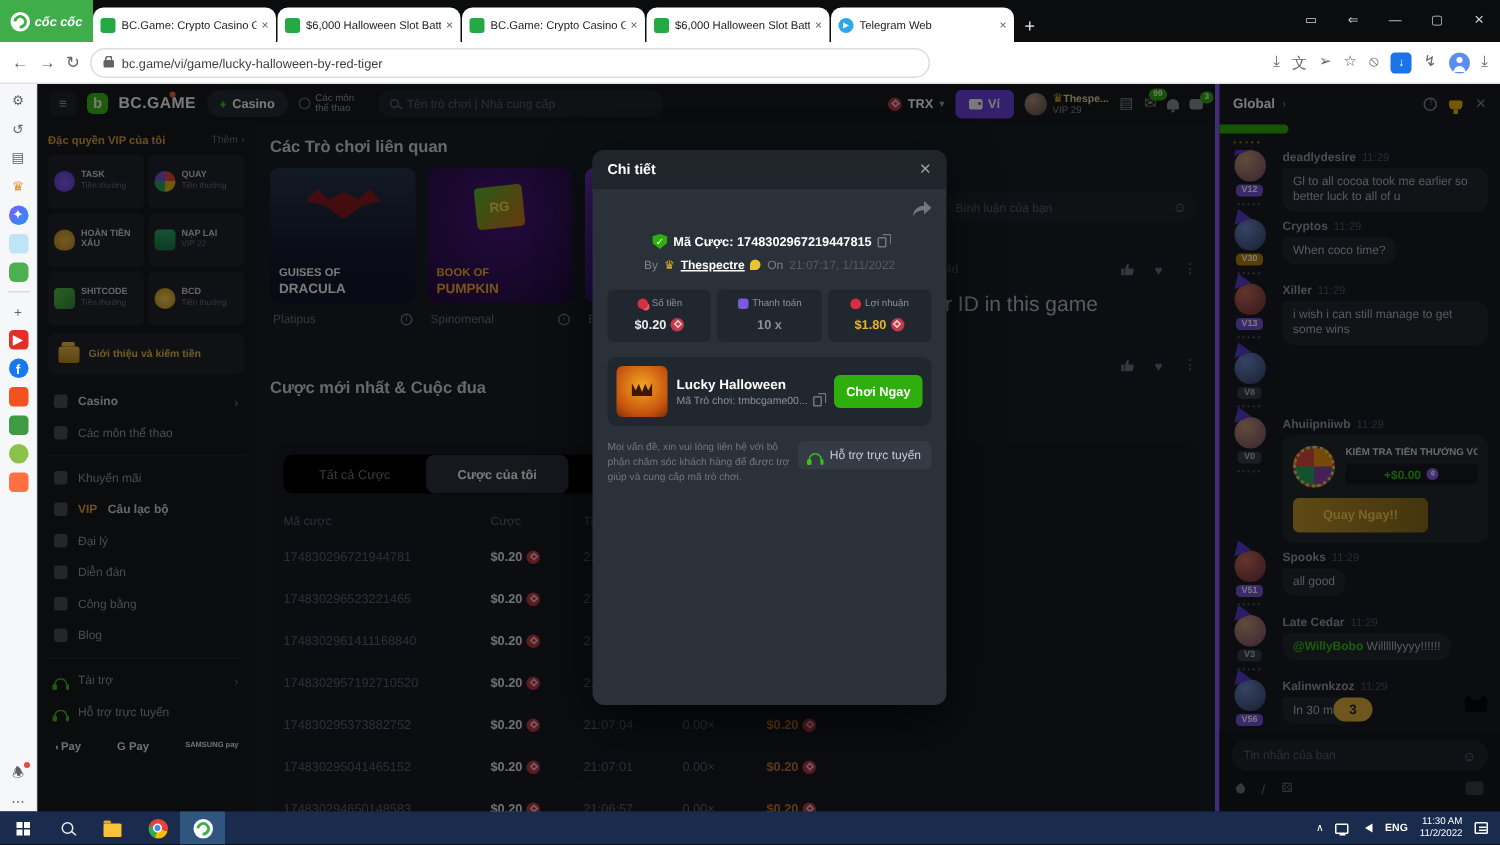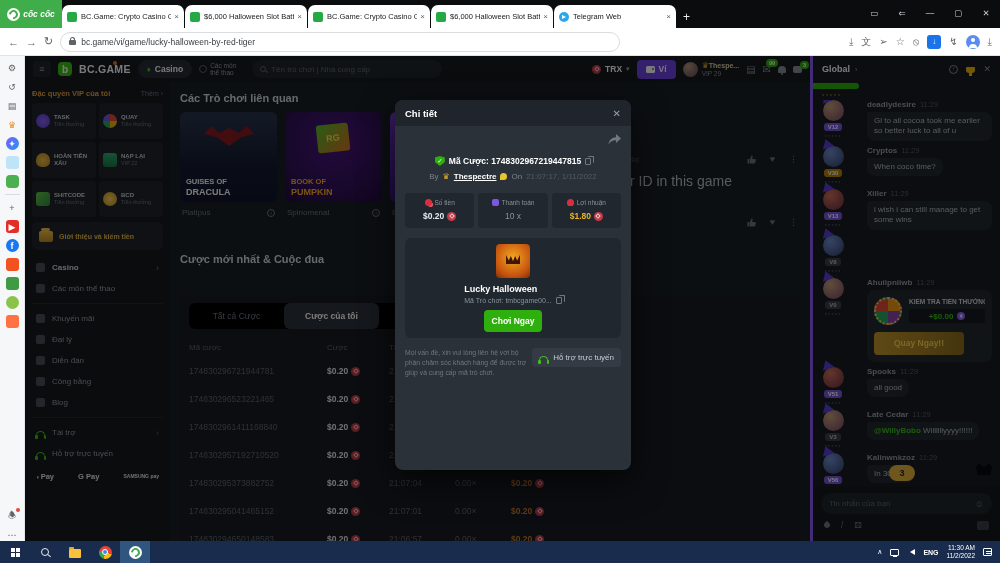--- a/index.html
+++ b/index.html
@@ -157,21 +157,21 @@
   .chat-header { height:26px; display:flex; align-items:center; gap:5px; padding:0 9px; }
   .chat-room { color:#fff; font-weight:bold; font-size:9px; }
   .chat-hico { margin-left:auto; display:flex; align-items:center; gap:8px; }
   .ic-infoc { width:9px; height:9px; border:1px solid #8a929b; border-radius:50%; color:#8a929b; font-size:6px; display:flex; align-items:center; justify-content:center; }
   .ic-trophy { width:9px; height:6px; background:#f0b90b; border-radius:1px 1px 3px 3px; position:relative; margin-top:1px; }
   .ic-trophy::after { content:""; position:absolute; left:3px; bottom:-3px; width:3px; height:2.5px; background:#f0b90b; }
   .chat-x { color:#8a929b; font-size:9px; }
   .stub-bar { position:absolute; top:27px; left:0; width:46px; height:6px; background:#2faf0e; border-radius:0 3px 3px 0; }
   .stub-dots { position:absolute; top:36px; left:9px; font-size:4px; letter-spacing:1.5px; color:#8a6f1d; }
   .messages { position:absolute; top:44px; left:0; right:0; bottom:54px; padding:0 8px; overflow:hidden; display:flex; flex-direction:column; gap:5px; }
-  .msg { display:flex; gap:22px; }
+  .msg { display:flex; gap:10px; }
   .msg-left { width:24px; flex:none; display:flex; flex-direction:column; align-items:center; gap:2px; }
   .avatar { width:21px; height:21px; border-radius:50%; background:radial-gradient(circle at 35% 30%,#c9a07a,#7a4a6b); position:relative; }
   .avatar::before { content:""; position:absolute; top:-7px; left:-2px; border-left:6px solid transparent; border-right:6px solid transparent; border-bottom:9px solid #5b3fd6; transform:rotate(-20deg); }
   .msg:nth-child(2n) .avatar { background:radial-gradient(circle at 35% 30%,#6f8fd0,#35406b); }
   .msg:nth-child(3n) .avatar { background:radial-gradient(circle at 35% 30%,#d0705f,#6b2f3a); }
   .badge { font-size:6px; font-weight:bold; color:#fff; padding:1px 4px; border-radius:3px; }
   .badge_color-purple { background:#7b58e0; }
   .badge_color-gold { background:#b8860b; }
   .badge_color-gray { background:#3a414b; color:#b9c0c8; }
   .vdots { font-size:4px; letter-spacing:1px; color:#4a5058; }
@@ -215,23 +215,23 @@
   .bee { width:7px; height:7px; background:#e8c829; border-radius:50% 50% 50% 0; }
   .byrow .ts { color:#545b66; }
   .stats { display:flex; gap:4px; margin-top:12px; }
   .stat { flex:1; background:#21272e; border-radius:4px; padding:6px 3px 7px; }
   .stat-head { display:flex; align-items:center; justify-content:center; gap:3px; color:#8a929b; font-size:6.5px; }
   .si { width:7px; height:7px; border-radius:50%; flex:none; }
   .si-amount { background:#d6303f; box-shadow:2px 2px 0 -1px #e85b6b; }
   .si-payout { background:#7b58e0; border-radius:2px; }
   .si-profit { background:#d6303f; border-radius:50% 50% 40% 40%; }
   .stat-val { margin-top:5px; display:flex; align-items:center; justify-content:center; gap:3px; color:#e8eaed; font-weight:bold; font-size:8.5px; }
-  .stat-val.muted { color:#8a929b; font-weight:normal; }
+  .stat-val.muted { color:#8a929b; font-weight:bold; }
   .stat-val .gold-val { color:#e8b429; }
-  .mgame { margin-top:10px; background:#21272e; border-radius:6px; padding:6px; display:flex; align-items:center; gap:6px;flex-direction:column; }
+  .mgame { margin-top:10px; background:#21272e; border-radius:6px; padding:6px; display:flex; align-items:center; gap:6px; }
   .mthumb { width:34px; height:34px; border-radius:4px; flex:none; background:radial-gradient(circle at 50% 40%,#f5a623,#c4520e 70%,#7a2f08); position:relative; }
   .mthumb::after { content:""; position:absolute; left:10px; top:11px; width:14px; height:9px; background:#3d1604; clip-path:polygon(0 0,20% 60%,35% 10%,50% 70%,65% 10%,80% 60%,100% 0,100% 100%,0 100%); }
   .mgame-info { flex:1; min-width:0; }
   .mgame-title { color:#fff; font-weight:bold; font-size:9px; }
   .mgame-id { color:#8a929b; font-size:7px; margin-top:3px; display:flex; align-items:center; gap:4px; white-space:nowrap; }
   .play-btn { flex:none; background:#2faf0e; border-radius:4px; color:#fff; font-weight:bold; font-size:8.5px; padding:6px 8px; }
   .mnote { margin-top:10px; display:flex; gap:6px; align-items:flex-start; }
   .mnote p { flex:1; color:#6f7781; font-size:6.8px; line-height:1.45; }
   .support-btn { flex:none; background:#343b44; border-radius:4px; color:#c6ccd2; font-size:8px; padding:5px 7px; display:flex; align-items:center; gap:5px; }
 
@@ -456,20 +456,26 @@
 
       <div class="menu-div"></div>
 
         <div class="mi">
           <span class="mi-ico"></span>
 
           <span>Khuyến mãi</span>
 
         </div>
 
+        <div class="mi bold-label">
+          <span class="mi-ico"></span>
+          <span class="vip-prefix">VIP</span>
+          <span>Câu lạc bộ</span>
+
+        </div>
 
         <div class="mi">
           <span class="mi-ico"></span>
 
           <span>Đại lý</span>
 
         </div>
 
         <div class="mi">
           <span class="mi-ico"></span>
@@ -548,20 +554,24 @@
           </div>
           <div class="game-provider">
             <span>Evopla</span>
             <span class="ic-info">i</span>
           </div>
         </div>
 
     </div>
 
     <div class="comments">
+      <div class="cmt-input">
+        <input placeholder="Bình luận của bạn" style="">
+        <span class="smiley">☺</span>
+      </div>
       <div class="cmt-row">
         <span class="cmt-time">4d</span>
         <svg width="9" height="9" viewBox="0 0 9 9">
             <path d="M0.5 4h2v4.5h-2z M3 4 L4.6 0.6 q1-.5 1 1 L5.2 4 H8 q1 0 .8 1.2 l-.6 2.6 q-.2.7-1 .7 H3 Z" fill="#6f7781"></path>
           </svg>
         <span style="font-size:9px">♥</span>
         <span style="font-size:9px">⋮</span>
       </div>
       <div class="cmt-text">r ID in this game</div>
       <div class="cmt-row cmt-row2">

